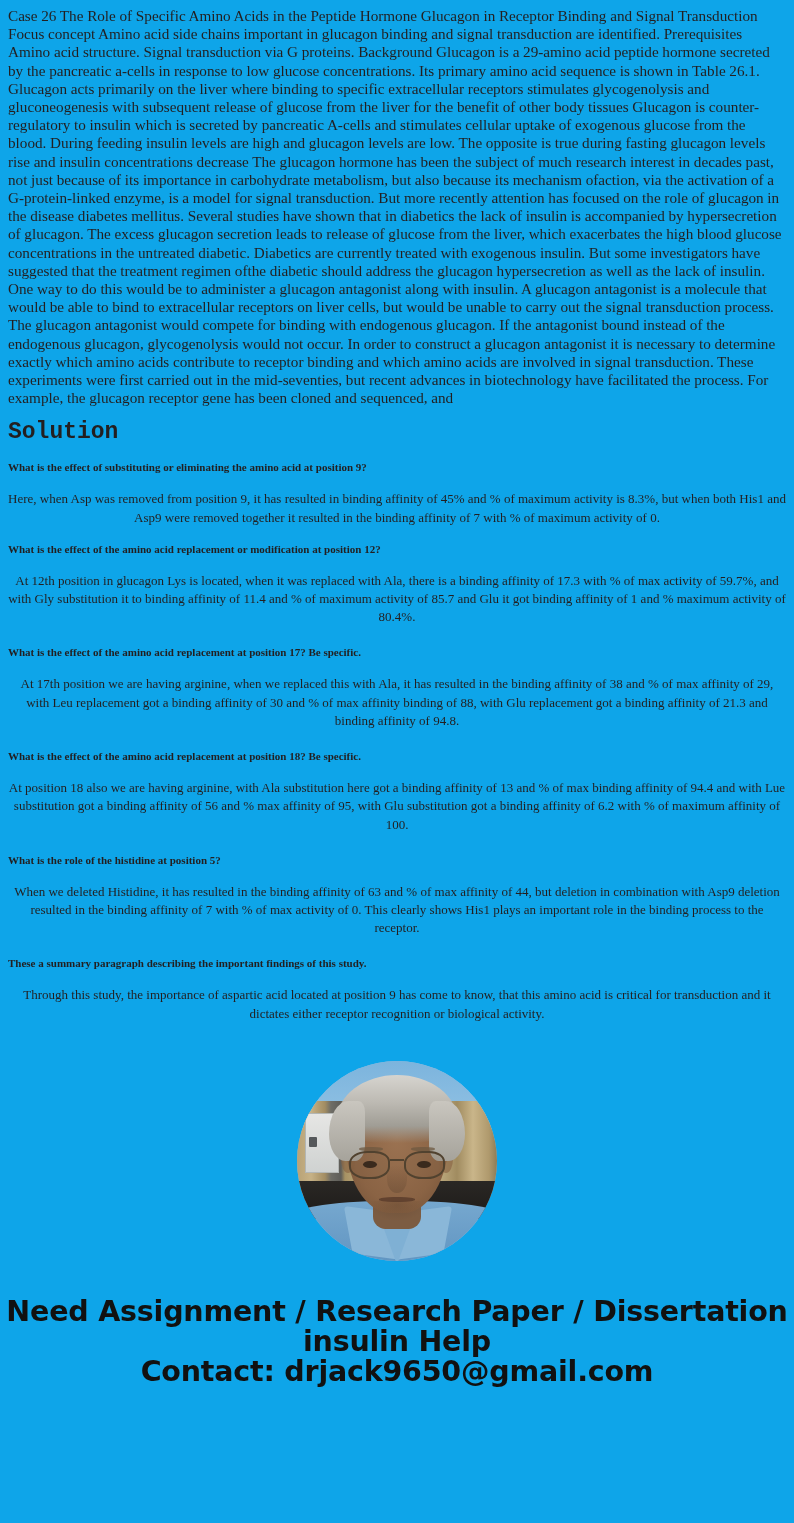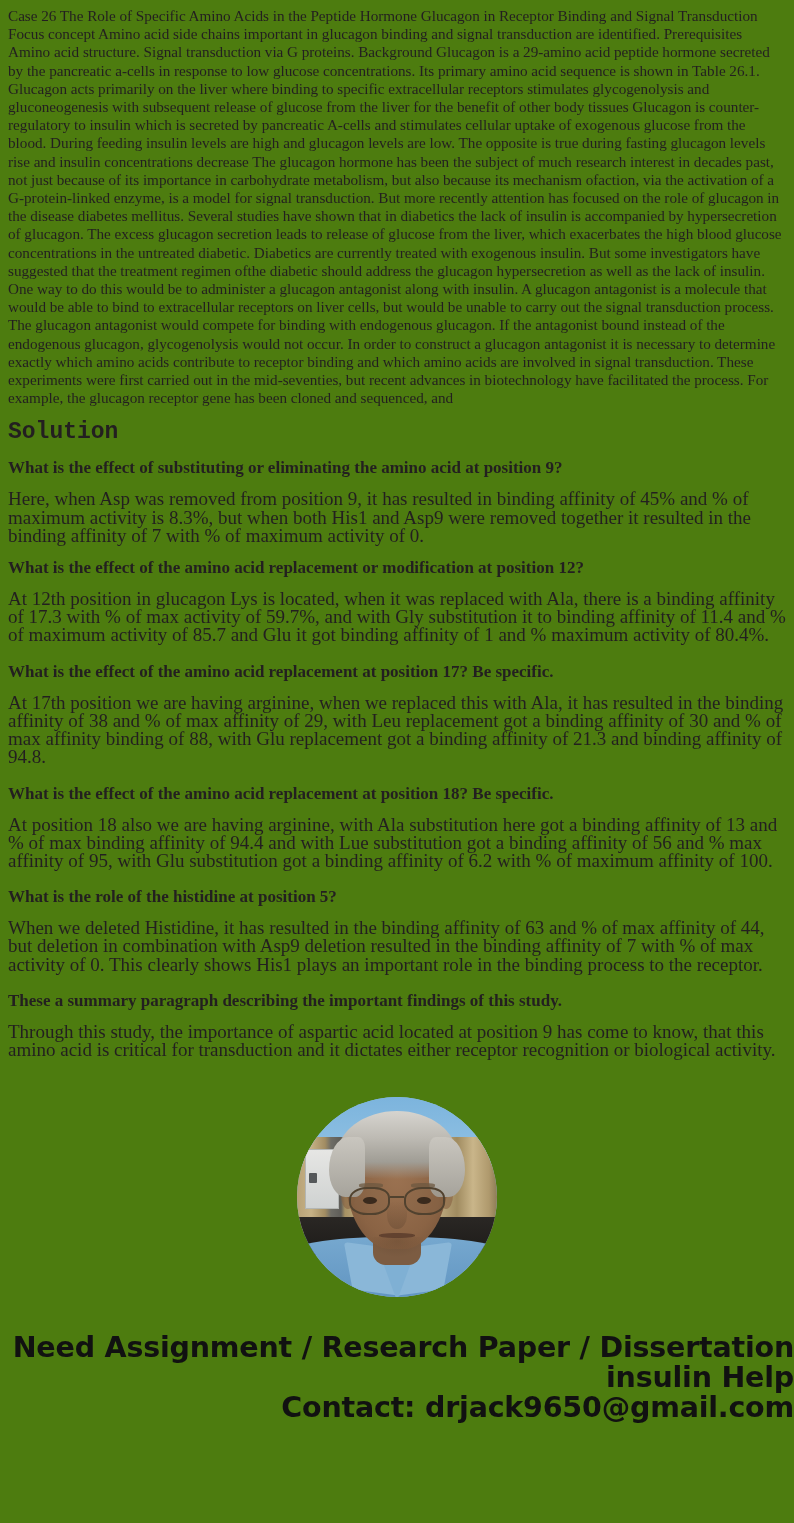--- a/index.html
+++ b/index.html
@@ -14,21 +14,21 @@
     font-family: "Liberation Serif", "DejaVu Serif", serif;
     color: #231f20;
     -webkit-font-smoothing: antialiased;
   }
   .page {
     width: 794px;
     min-height: 1523px;
     position: relative;
     box-sizing: border-box;
     padding: 0;
-    background: #4d7c0f;
+    background: #0ea5e9;
   }
   .content {
     padding: 7px 8px 0 8px;
   }
   p.body-text {
     font-family: "Liberation Serif", "DejaVu Serif", serif;
     font-size: 15.2px;
     line-height: 18.2px;
     margin: 0 0 13px 0;
     text-align: left;
@@ -38,35 +38,36 @@
   h2.section-heading {
     font-family: Liberation Mono, monospace;
     font-size: 23px;
     font-weight: bold;
     line-height: 24px;
     margin: 9px 0 14px 0;
     color: #231f20;
   }
   h3.question {
     font-family: "Liberation Serif", "DejaVu Serif", serif;
-    font-size: 17px;
+    font-size: 11px;
     font-weight: bold;
     line-height: 19px;
     margin: 0 0 13px 0;
     color: #231f20;
   }
   .qa-block {
     margin: 0 0 0 0;
   }
   .answer {
     font-family: "Liberation Serif", "DejaVu Serif", serif;
-    font-size: 19px;
+    font-size: 13px;
     line-height: 18.2px;
     margin: 0 0 17px 0;
     color: #231f20;
+    text-align: center;
   }
   .answer.tight {
     margin-bottom: 13px;
   }
 
   
   .portrait-wrap {
     width: 794px;
     display: flex;
     justify-content: center;
@@ -277,21 +278,21 @@
   .p-chin {
     position: absolute;
     left: 36%; top: 70%;
     width: 28%; height: 10%;
     background: radial-gradient(ellipse at 50% 20%, rgba(90,64,44,.35), rgba(90,64,44,0) 70%);
   }
 
   
   .footer {
     width: 794px;
-    text-align: right;
+    text-align: center;
     margin-top: 36px;
     padding-bottom: 24px;
   }
   .footer-line {
     font-family: "DejaVu Sans", "Liberation Sans", sans-serif;
     font-weight: bold;
     font-size: 28.5px;
     line-height: 30px;
     color: #111111;
     letter-spacing: -0.2px;

